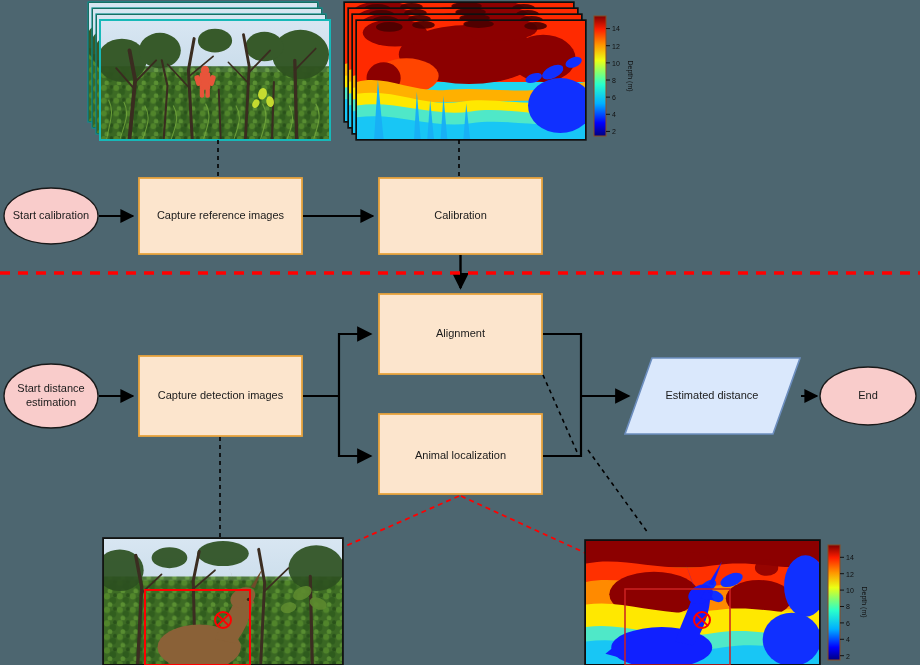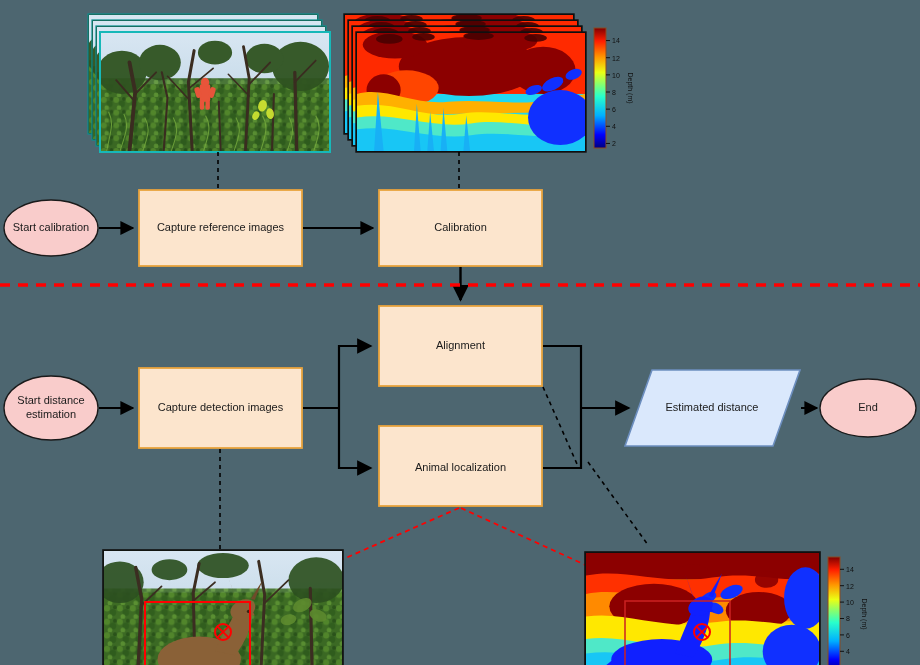--- a/index.html
+++ b/index.html
@@ -3,21 +3,21 @@
 <meta charset="utf-8">
 <style>
   html,body{margin:0;padding:0;}
   body{
     width:920px;height:665px;
     background:#4d6670;
     font-family:"Liberation Sans", sans-serif;
     overflow:hidden;
     position:relative;
   }
-  #stage{position:absolute;left:0;top:12px;width:920px;height:495px;}
+  #stage{position:absolute;left:0;top:0;width:920px;height:495px;}
   svg#flow{position:absolute;left:0;top:0;width:920px;height:665px;}
 
   .node-label{
     font-family:"Liberation Sans", sans-serif;
     font-size:11px;
     fill:#1a1a1a;
     text-anchor:middle;
     dominant-baseline:middle;
   }
   .cb-tick{

